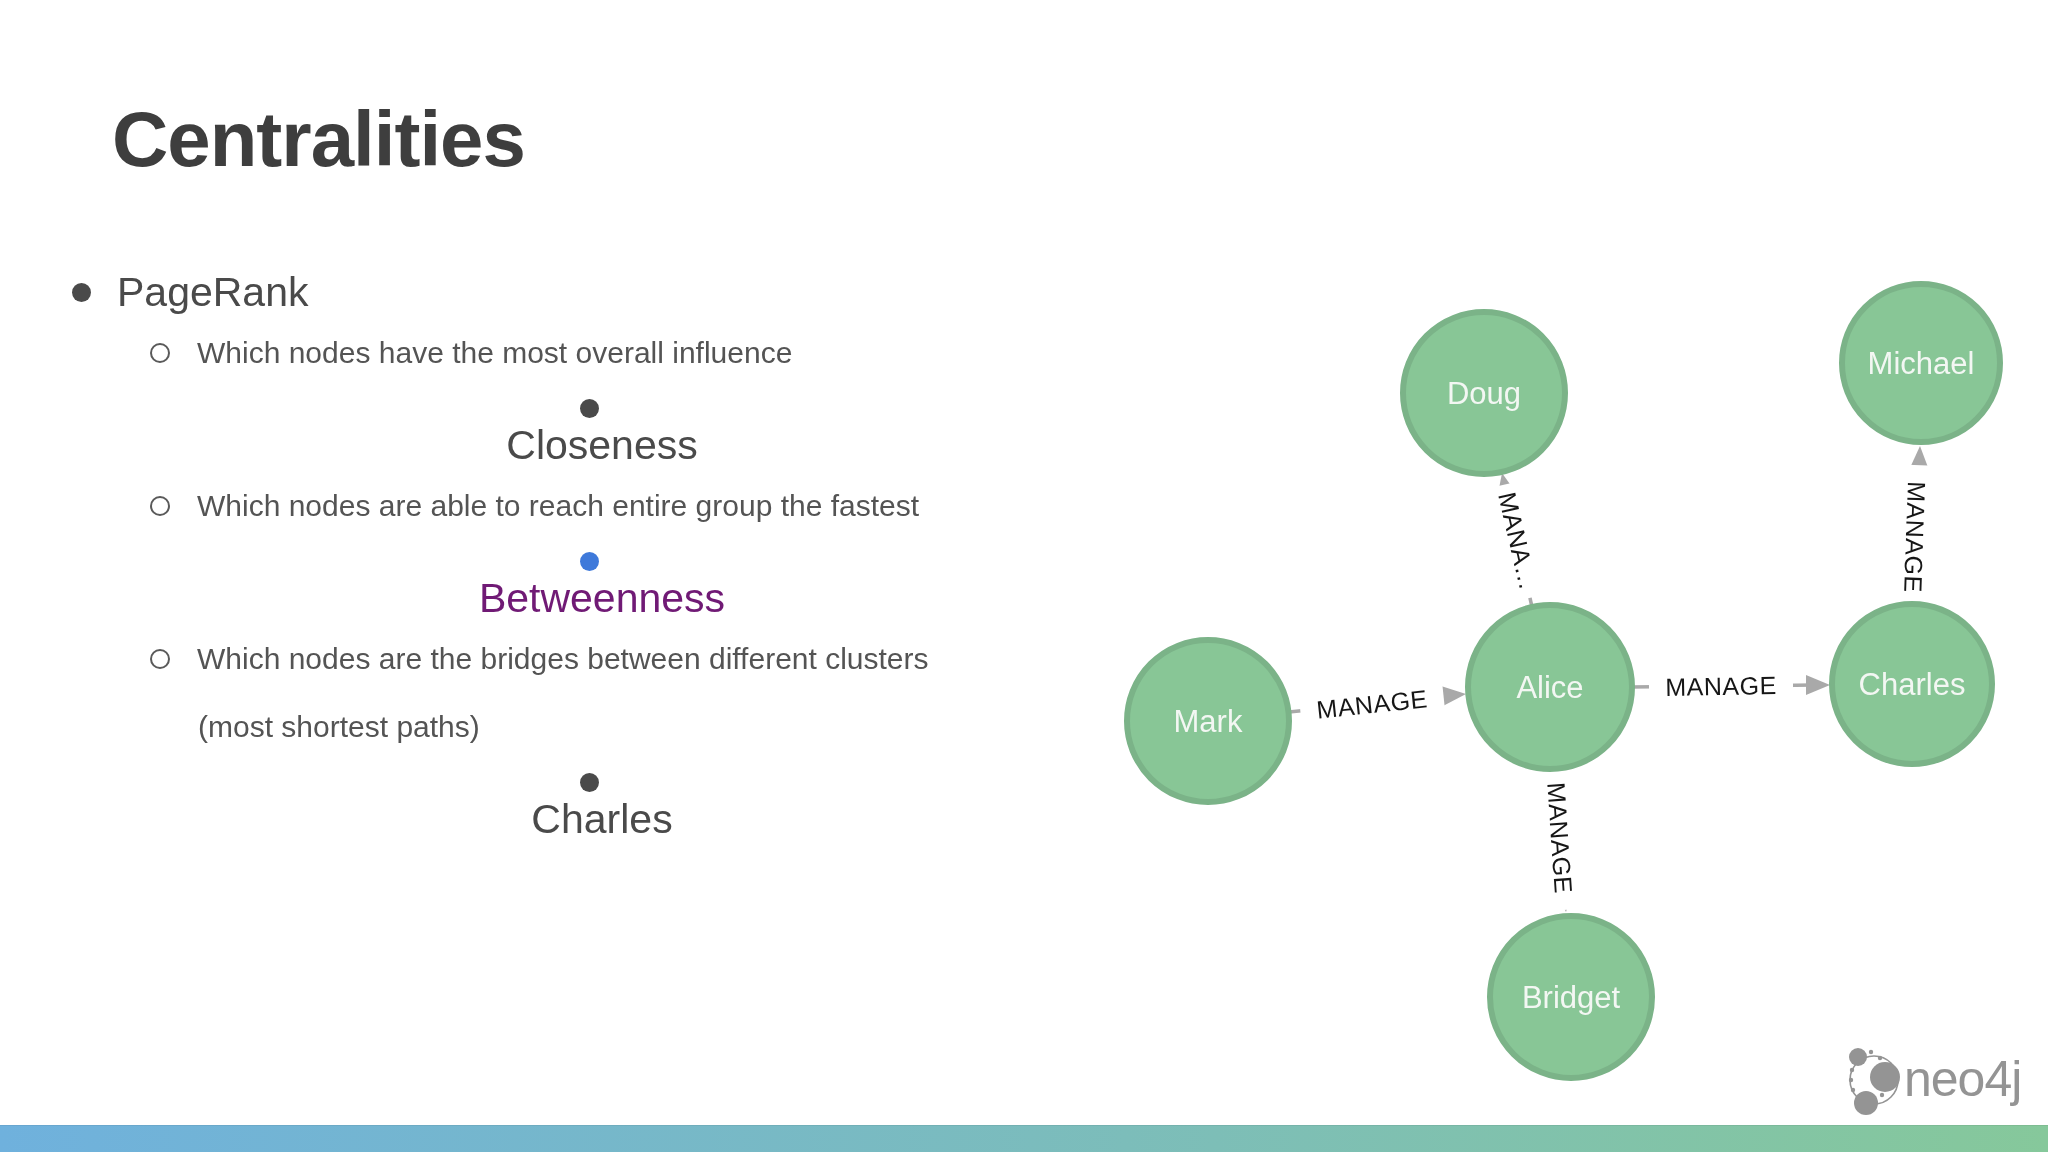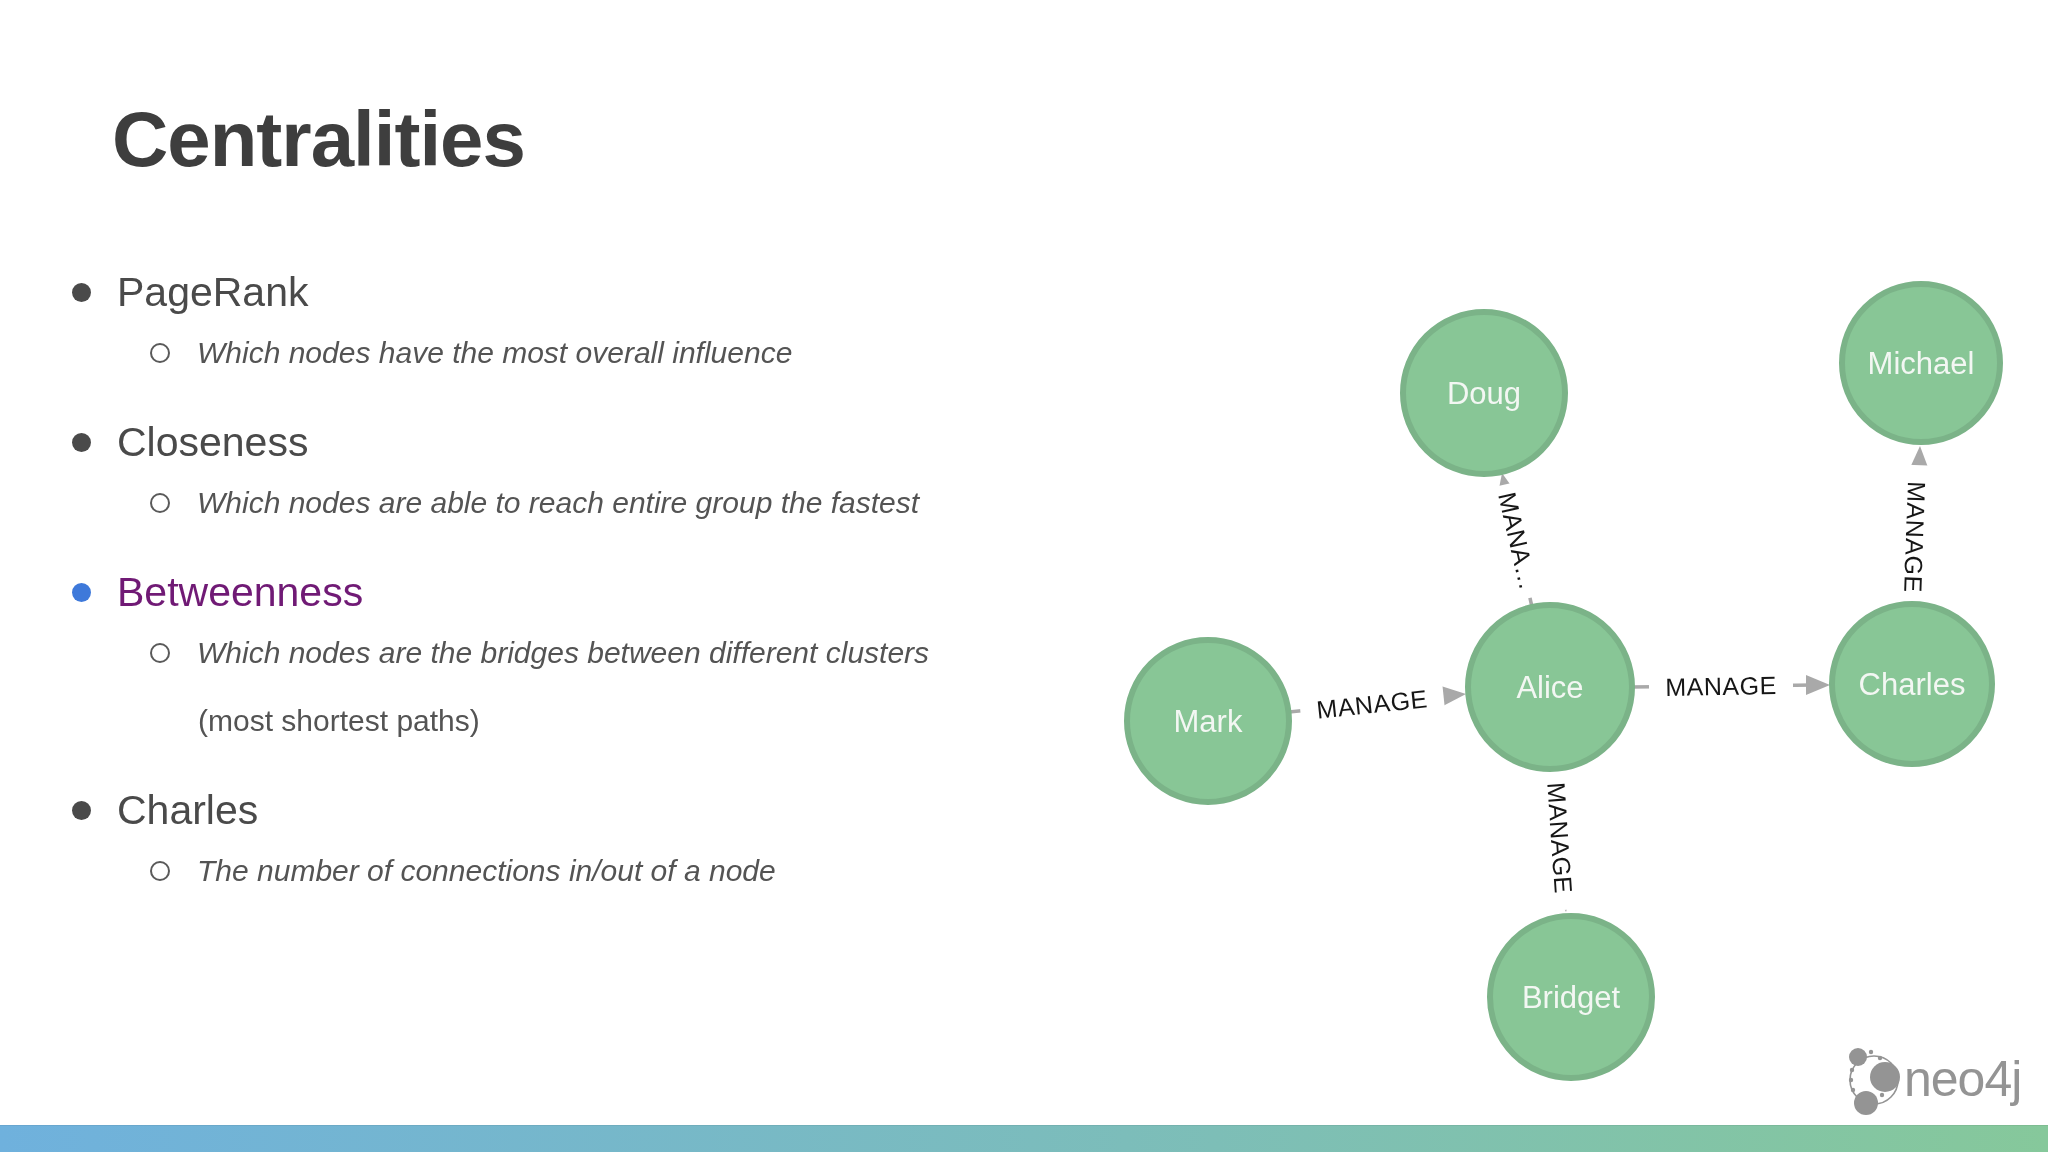--- a/index.html
+++ b/index.html
@@ -12,26 +12,26 @@
   .slide-title{
     position:absolute;left:112px;top:100px;
     font-size:78px;font-weight:700;color:#3e3e3e;line-height:1;
     letter-spacing:-1px;
     text-align:right;
   }
   
   .content{position:absolute;left:72px;top:265px;width:1060px;}
   .b-head{display:flex;align-items:center;line-height:54px;}
   .b-head + .b-sub{margin-top:12px;}
-  .b-head.spaced{margin-top:40px;}
+  .b-head.spaced{margin-top:24px;flex-direction:column;}
   .dot{width:19px;height:19px;border-radius:50%;background:#4a4a4a;margin-right:26px;flex:0 0 auto;}
   .b-head .h-label{font-size:41px;font-weight:400;color:#4a4a4a;}
   .b-head.blue .dot{background:#3E79DA;}
   .b-head.blue .h-label{color:#701a75;}
-  .b-sub{display:flex;align-items:center;line-height:44px;margin-left:78px;font-style:italic;}
+  .b-sub{display:flex;align-items:center;line-height:44px;margin-left:78px;}
   .ring{width:16px;height:16px;border:2.5px solid #5a5a5a;border-radius:50%;margin-right:27px;flex:0 0 auto;background:#fff;}
   .s-label{font-size:30px;font-weight:400;color:#545454;}
   .b-sub2{margin-left:126px;margin-top:24px;line-height:44px;}
   
   .graph-svg{position:absolute;left:0;top:0;}
   .node-circle{fill:#88C696;stroke:#7BB388;stroke-width:6;}
   .node-label{fill:#f3f7f3;font-size:31px;text-anchor:middle;}
   .edge-line{stroke:#A9A9A9;stroke-width:3.5;fill:none;}
   .edge-arrow{fill:#A9A9A9;}
   .edge-label-bg{fill:#ffffff;}
@@ -78,24 +78,20 @@
   </div>
   <div class="b-sub">
     <span class="ring"></span>
     <span class="s-label">Which nodes are the bridges between different clusters</span>
   </div>
   <div class="b-sub2 s-label">(most shortest paths)</div>
 
   <div class="b-head spaced">
     <span class="dot"></span>
     <span class="h-label">Charles</span>
-  </div>
-  <div class="b-sub">
-    <span class="ring"></span>
-    <span class="s-label">The number of connections in/out of a node</span>
   </div>
 
 </div>
 
 <svg class="graph-svg" width="2048" height="1152" viewBox="0 0 2048 1152">
 
   <g>
     <line class="edge-line" x1="1289" y1="712" x2="1446" y2="696"></line>
     <polygon class="edge-arrow" points="1466,694 1443,706 1441,686"></polygon>
     <g transform="translate(1372,704) rotate(-6)">

